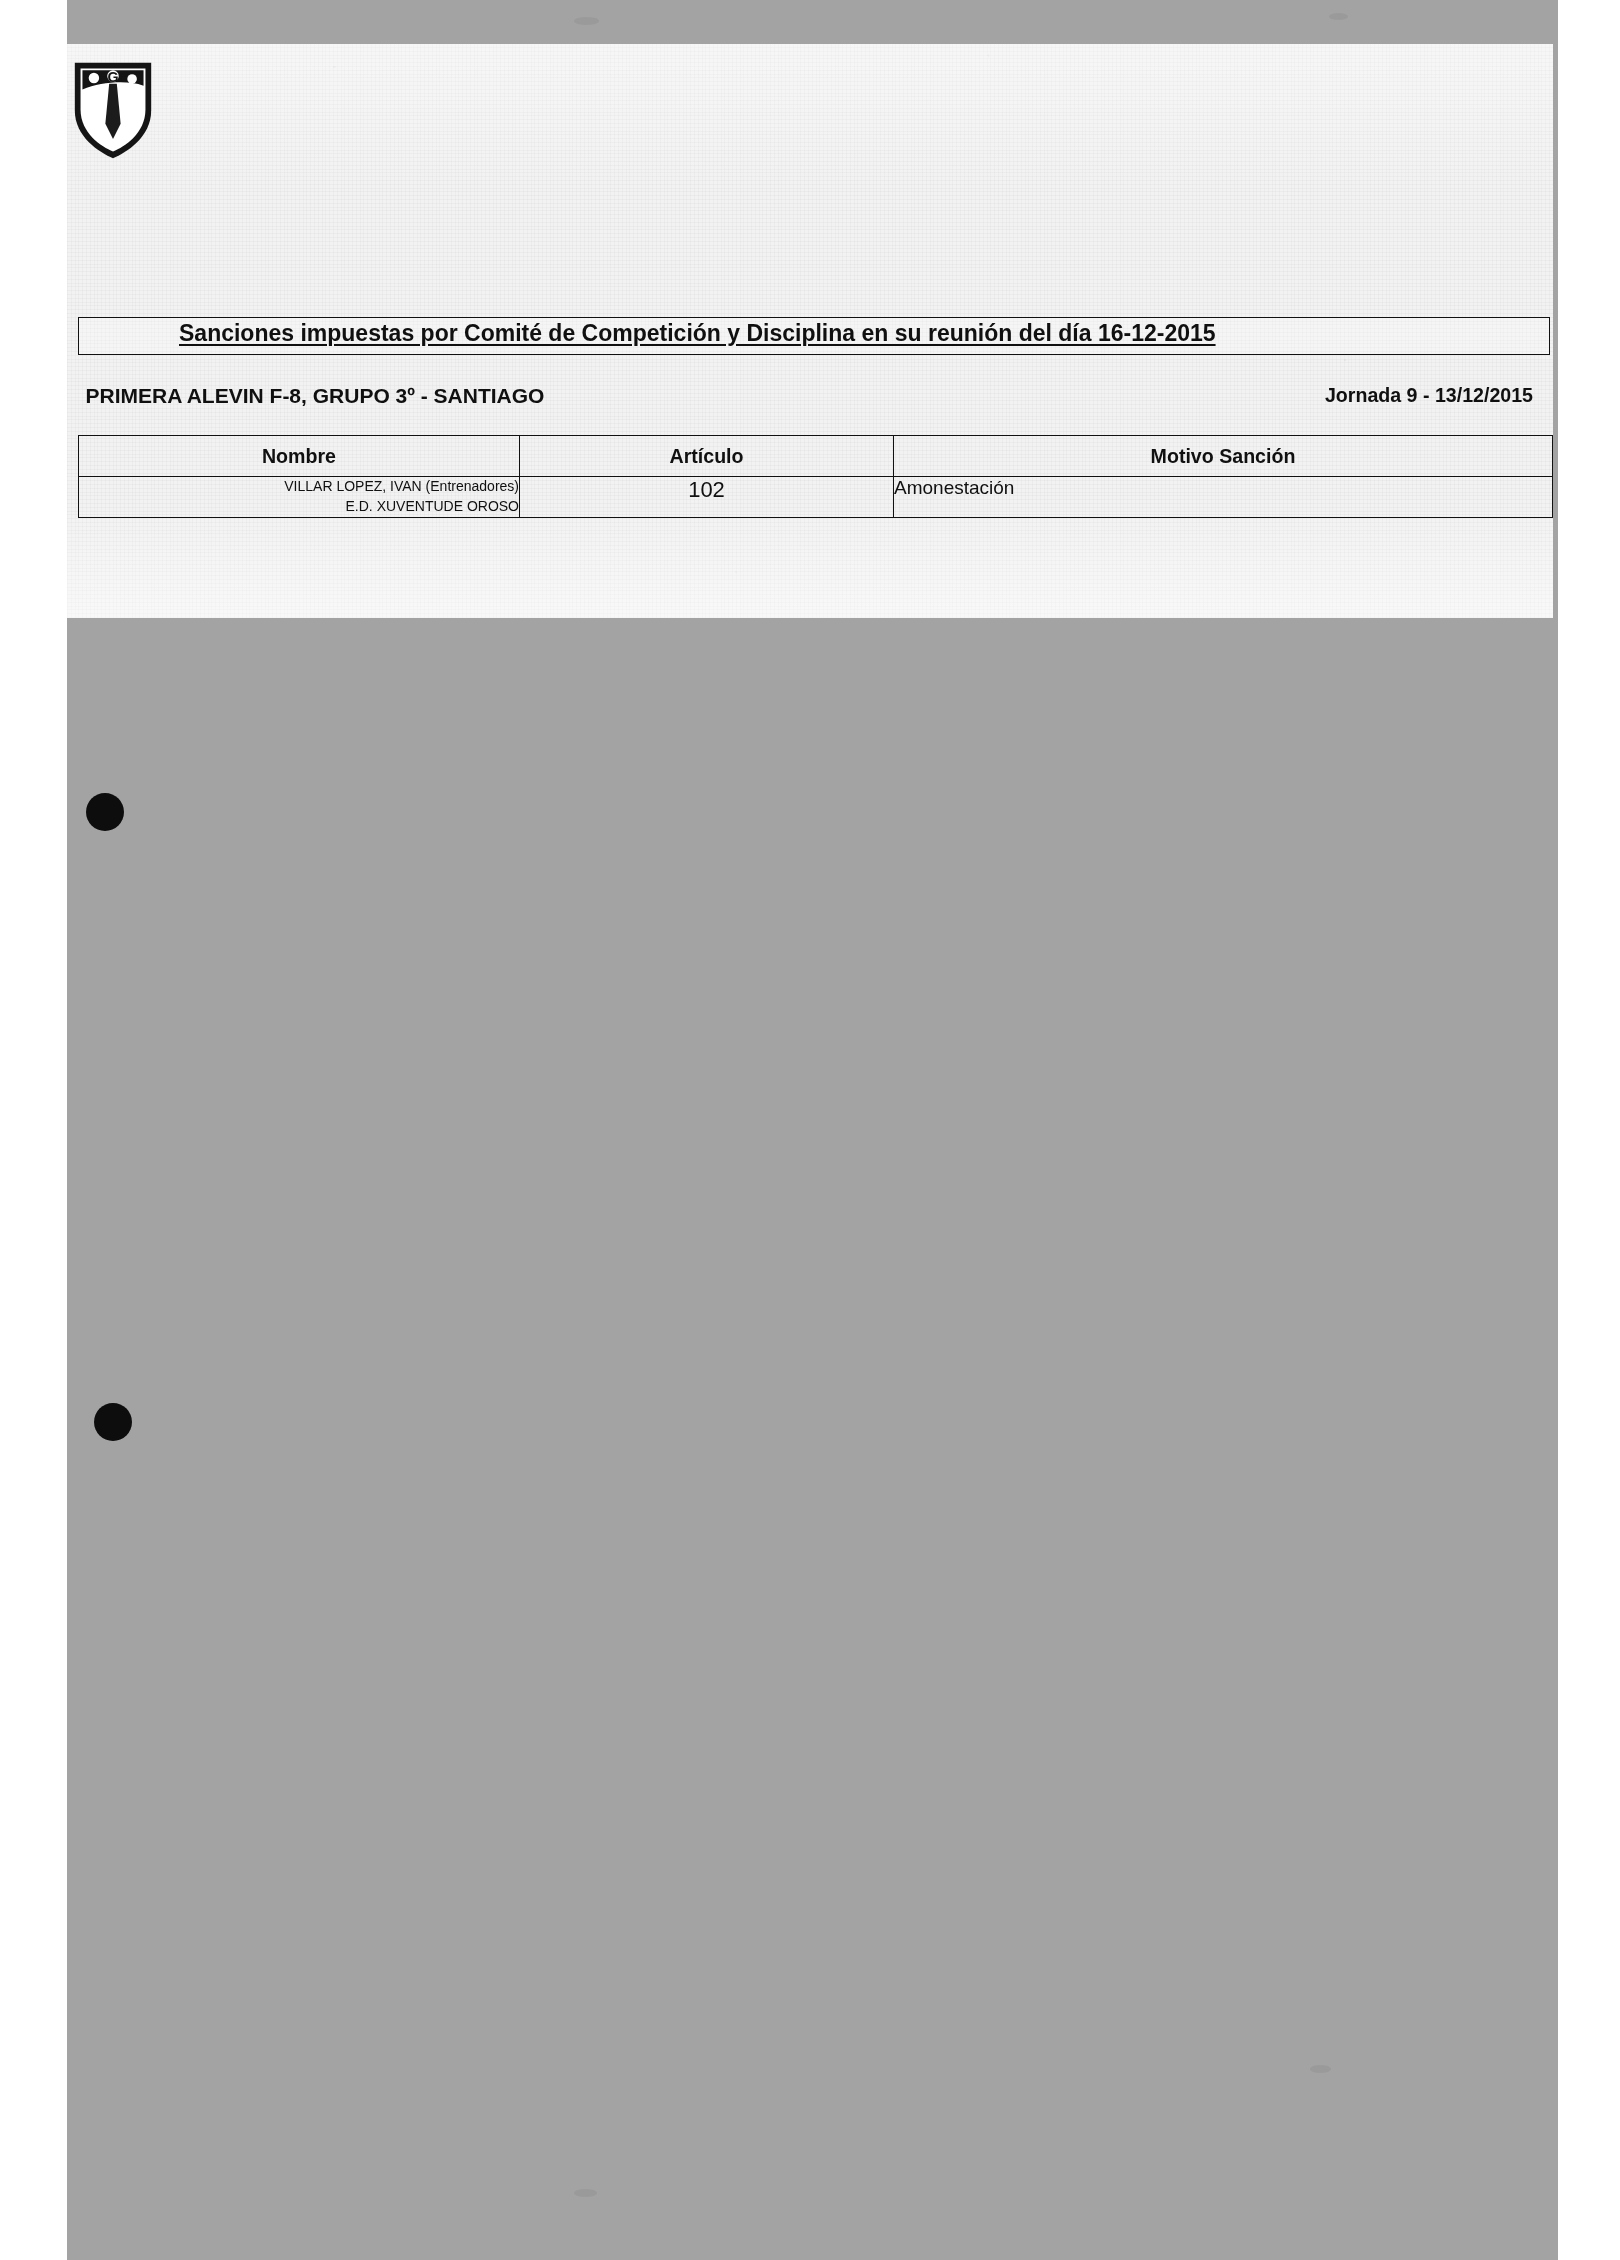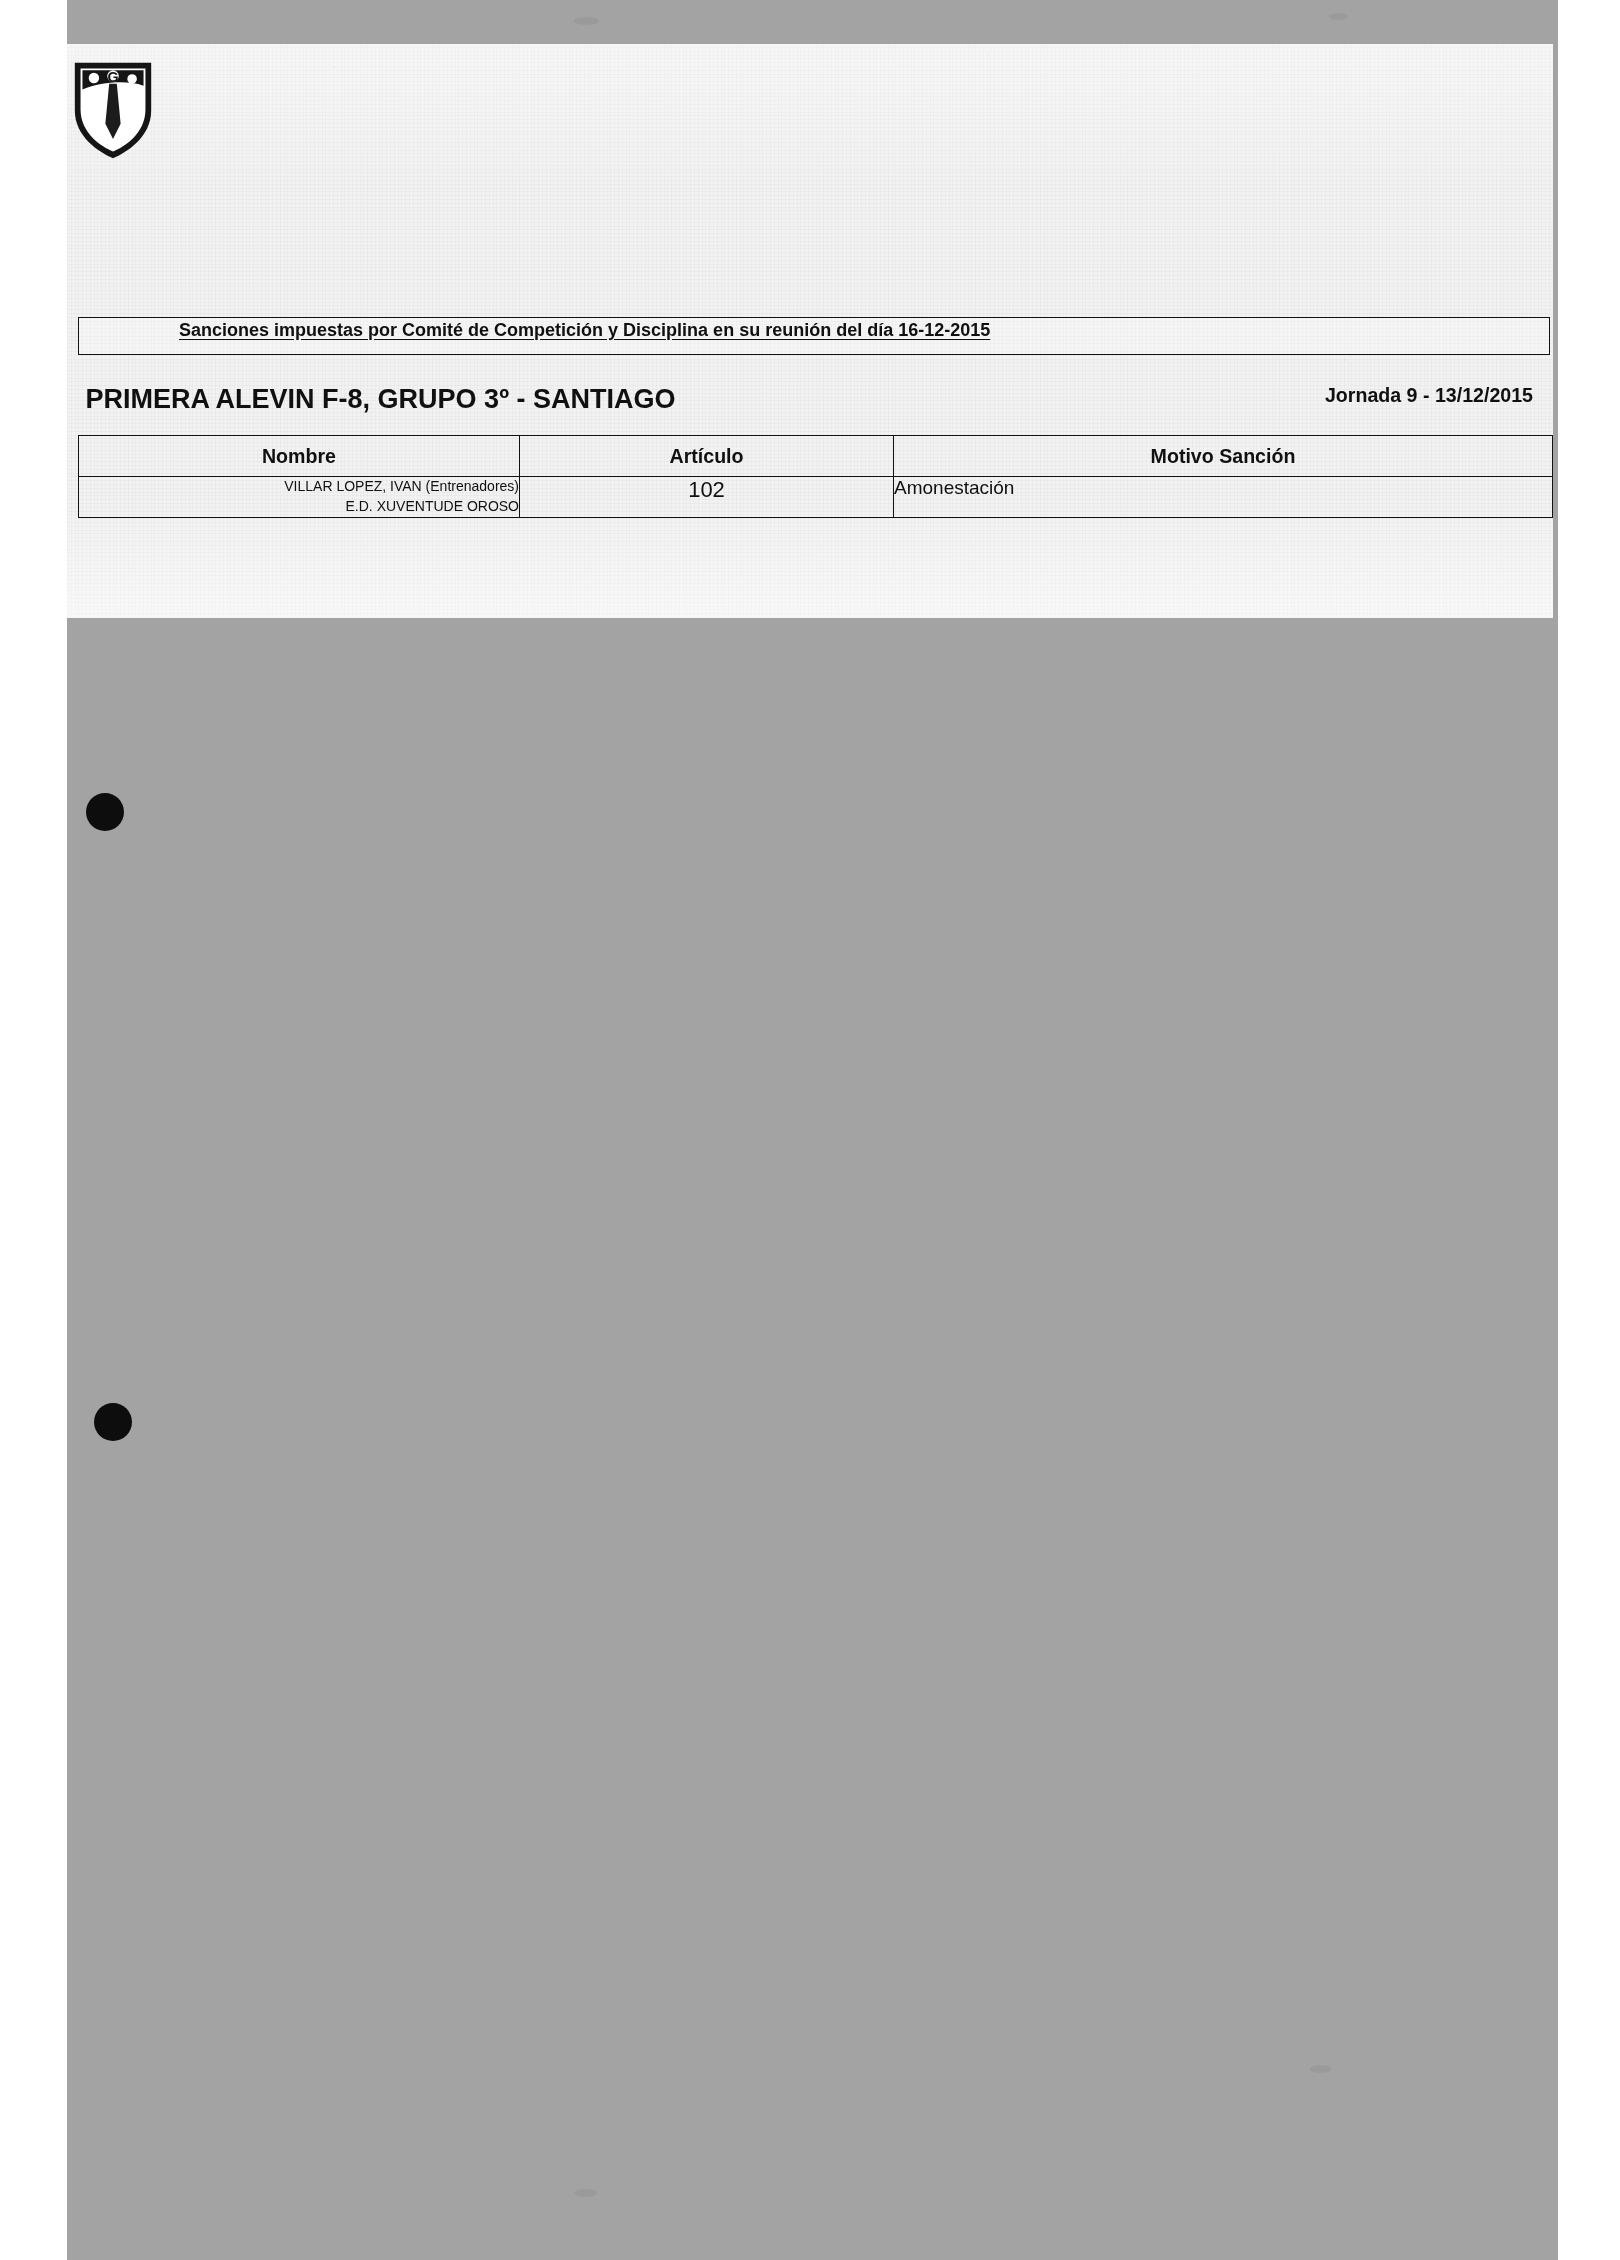--- a/index.html
+++ b/index.html
@@ -90,41 +90,41 @@
     top: 317px;
     width: 1470px;
     height: 36px;
     border: 1.9px solid #111;
     background: rgba(255,255,255,0.25);
   }
   .title-box .title-text {
     position: absolute;
     left: 100px;
     top: 1.9px;
-    font-size: 18px;
+    font-size: 23px;
     font-weight: bold;
     text-decoration: underline;
     text-underline-offset: 2.9px;
     white-space: nowrap;
     color: #101010;
   }
 
   
   .comp-row {
     position: absolute;
     left: 78px;
     top: 384px;
     width: 1470px;
     height: 32.5px;
   }
   .comp-left {
     position: absolute;
     left: 7.6px;
     top: 0;
-    font-size: 27px;
+    font-size: 21px;
     font-weight: bold;
     white-space: nowrap;
     color: #101010;
   }
   .comp-right {
     position: absolute;
     right: 15px;
     top: 0;
     font-size: 19.6px;
     font-weight: bold;

